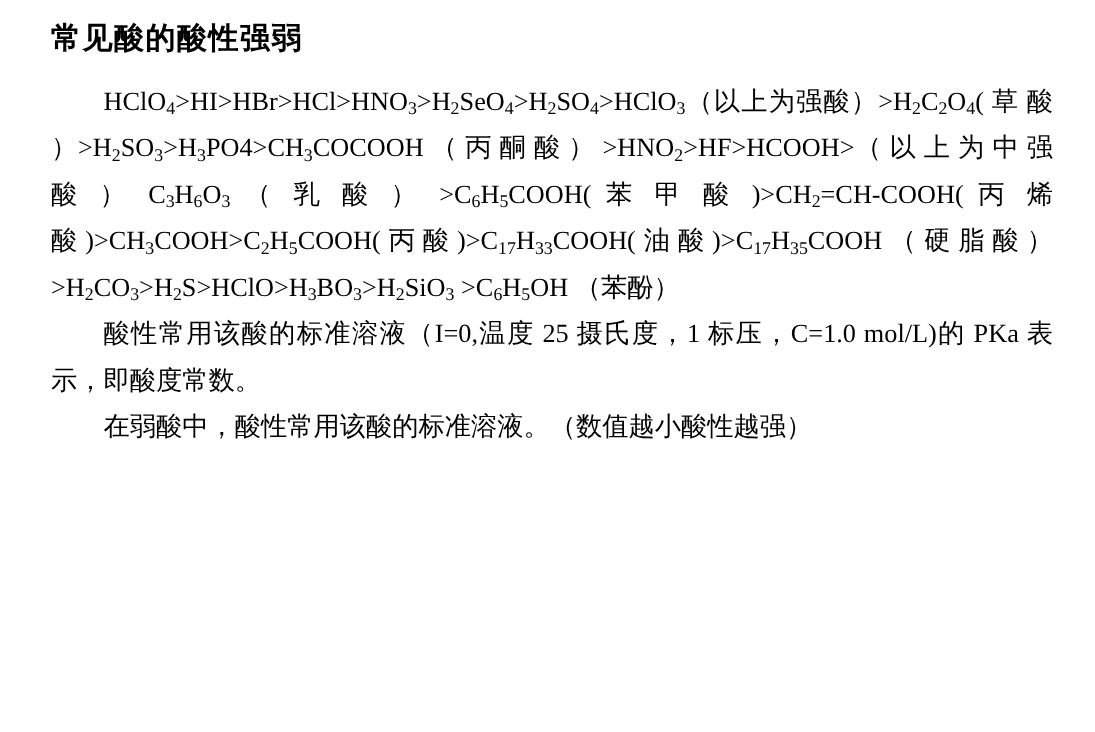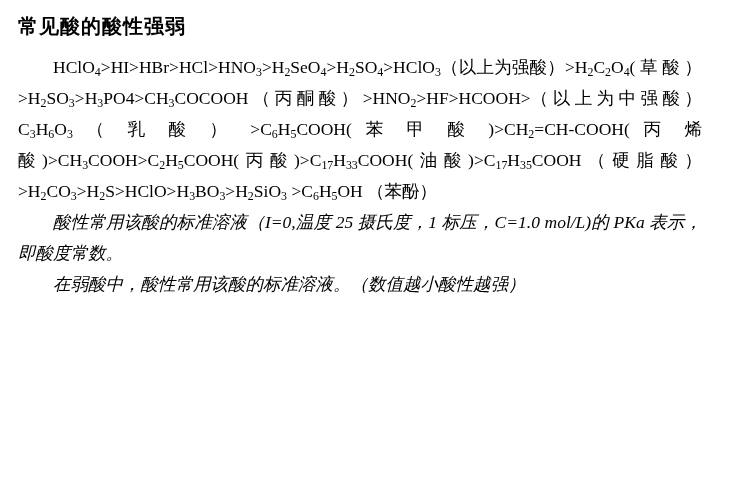--- a/index.html
+++ b/index.html
@@ -12,21 +12,21 @@
     height: 488px;
     font-family: "Liberation Serif", "DejaVu Serif", serif;
     color: #000000;
     overflow: hidden;
   }
   .page {
     position: relative;
     width: 730px;
     height: 488px;
     box-sizing: border-box;
-    padding: 14px 28px 0 18px;
+    padding: 14px 28px 0 34px;
   }
   .doc-title {
     font-family: "Liberation Sans", "DejaVu Sans", sans-serif;
     font-weight: bold;
     font-size: 20px;
     letter-spacing: 1px;
     margin: 0 0 14px 0;
     line-height: 1.2;
   }
   .body-block {
@@ -39,21 +39,20 @@
     text-justify: inter-ideograph;
   }
   .para.indent {
     text-indent: 2em;
   }
   .para + .para {
     margin-top: 0;
   }
   .gap-above {
     margin-top: 12px;
-    font-style: italic;
   }
   sub {
     font-size: 0.68em;
     vertical-align: -0.28em;
     line-height: 0;
   }
   .formula {
     font-family: "Liberation Serif", "DejaVu Serif", serif;
   }
 </style>

